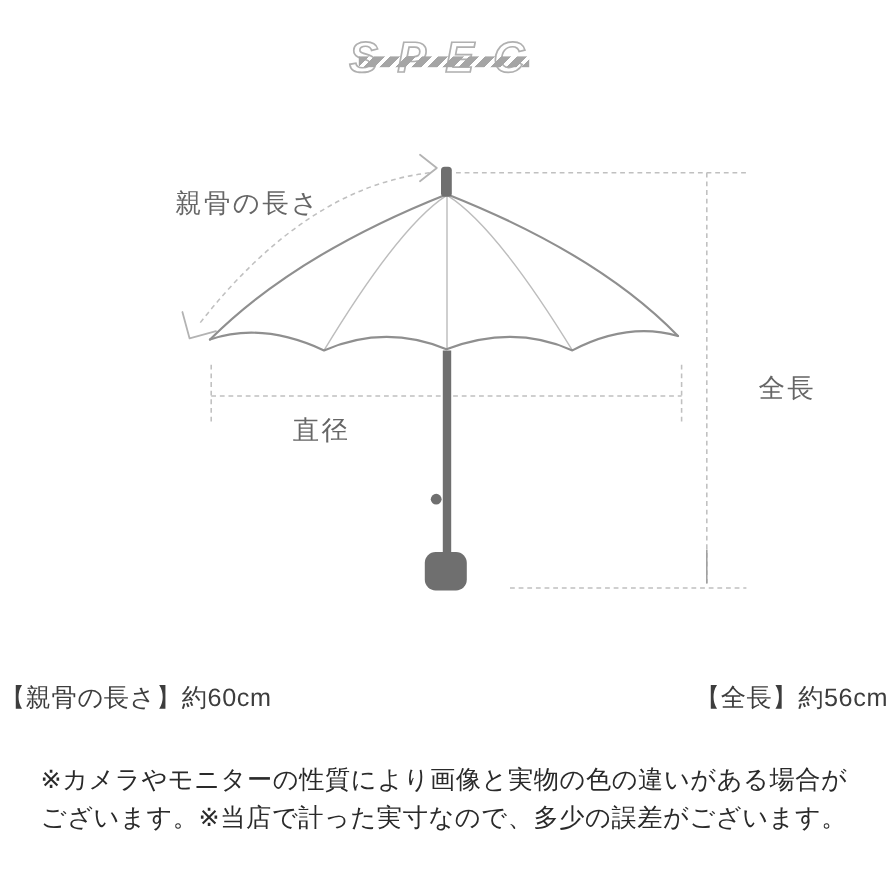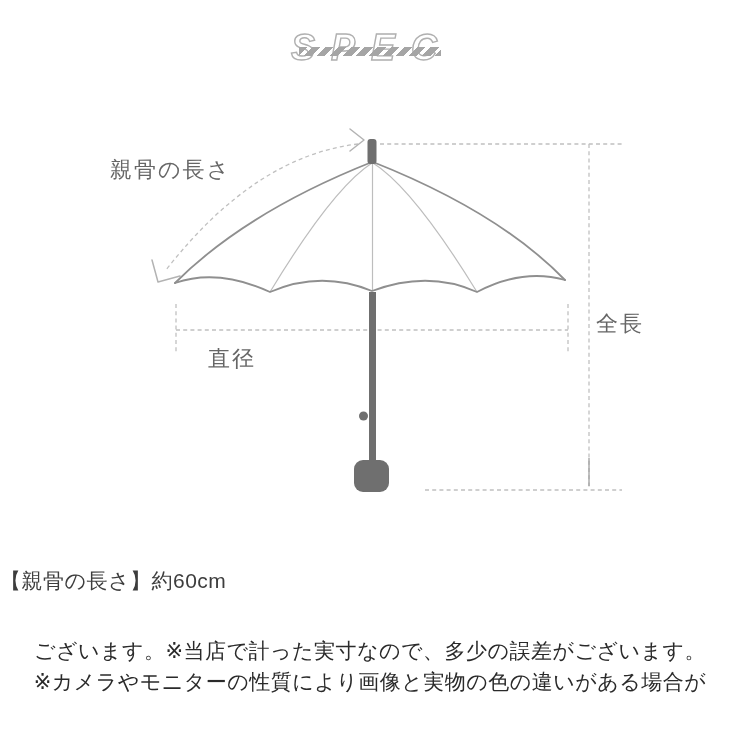--- a/index.html
+++ b/index.html
@@ -19,21 +19,21 @@
     position: absolute; top: 47px; left: 50%; width: 142px; height: 9px;
     margin-left: -71px;
     background: repeating-linear-gradient(135deg, #a5a5a5 0 6px, transparent 6px 9.3px);
   }
 
   
   .diagram { position: absolute; top: 0; left: 0; width: 740px; height: 540px; }
   .diagram svg { position: absolute; top: 0; left: 0; }
   .dlabel {
     position: absolute; font-size: 22px; color: #666666;
-    letter-spacing: 2px; white-space: nowrap;
+    letter-spacing: 2px; white-space: nowrap; margin-left: 36px;
   }
   .dlabel.rib  { left: 110px; top: 155px; }
   .dlabel.dia  { left: 208px; top: 344px; }
   .dlabel.len  { left: 596px; top: 309px; }
 
   .dash  { stroke: #c0c0c0; stroke-width: 1.3; fill: none; stroke-dasharray: 4 3.2; }
   .tick  { stroke: #a0a0a0; stroke-width: 1.3; fill: none; }
   .arr   { stroke: #b3b3b3; stroke-width: 1.5; fill: none; stroke-linecap: round; stroke-linejoin: round; }
   .rib-line { stroke: #bdbdbd; stroke-width: 1.2; fill: none; }
   .edge  { stroke: #8f8f8f; stroke-width: 1.8; fill: none; stroke-linecap: round; stroke-linejoin: round; }
@@ -92,20 +92,21 @@
       <rect x="354" y="460" width="35" height="32" rx="9" fill="#6f6f6f"></rect>
     </svg>
 
     <div class="dlabel rib">親骨の長さ</div>
     <div class="dlabel dia">直径</div>
     <div class="dlabel len">全長</div>
   </div>
 
   <div class="specs">
     <span>【親骨の長さ】約60cm</span>
+    <span>【全長】約56cm</span>
   </div>
 
   <div class="notes">
+    <div>※カメラやモニターの性質により画像と実物の色の違いがある場合が</div>
     <div>ございます。※当店で計った実寸なので、多少の誤差がございます。</div>
-    <div>※カメラやモニターの性質により画像と実物の色の違いがある場合が</div>
   </div>
 
 </div>
 
 </body></html>

